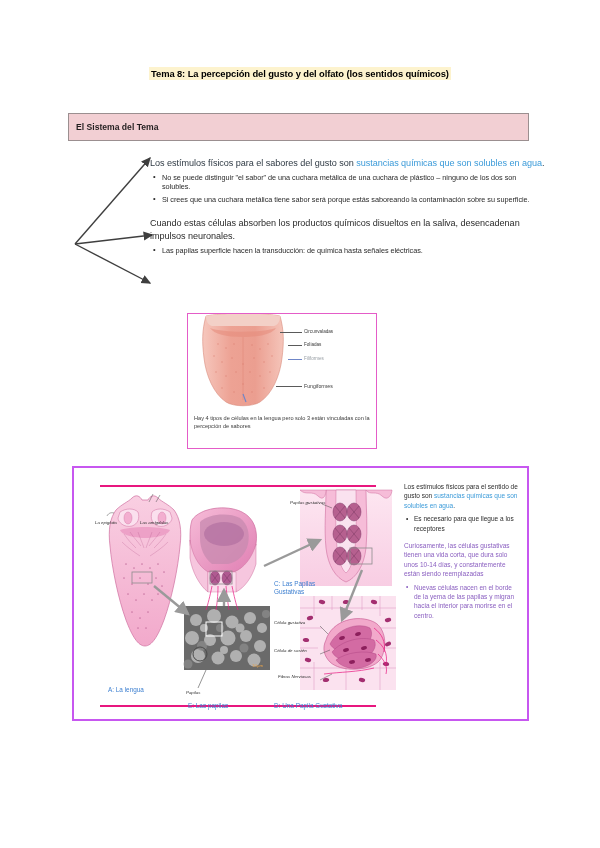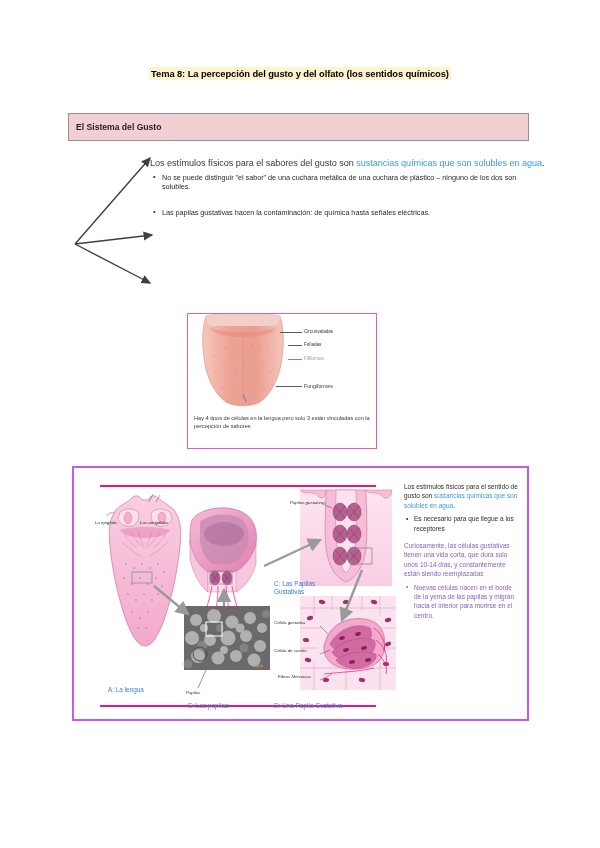--- a/index.html
+++ b/index.html
@@ -100,47 +100,49 @@
 </head>
 <body>
 
 <div class="page">
 
   <div class="doc-title">
     <span class="hl">Tema 8: La percepción del gusto y del olfato (los sentidos químicos)</span>
   </div>
 
   <div class="section-bar">
-    <span>El Sistema del Gusto</span>
+    <span>El Sistema del Tema</span>
   </div>
 
   <div class="arrows">
     <svg width="110" height="150" viewBox="0 0 110 150">
       <defs>
         <marker id="ah" markerWidth="7" markerHeight="7" refX="6" refY="3.2" orient="auto">
           <path d="M0,0 L7,3.2 L0,6.4 z" fill="#3f3f3f"></path>
         </marker>
       </defs>
       <line x1="15" y1="99" x2="90" y2="13" stroke="#3f3f3f" stroke-width="1.4" marker-end="url(#ah)"></line>
       <line x1="15" y1="99" x2="92" y2="90" stroke="#3f3f3f" stroke-width="1.4" marker-end="url(#ah)"></line>
       <line x1="15" y1="99" x2="90" y2="138" stroke="#3f3f3f" stroke-width="1.4" marker-end="url(#ah)"></line>
     </svg>
   </div>
 
   <div class="txtcol">
 
     <div class="lvl1"><span>Los estímulos físicos para el sabores del gusto son </span><span class="blue">sustancias químicas que son solubles en agua</span><span>.</span></div>
     <ul class="sublist">
       <li>No se puede distinguir "el sabor" de una cuchara metálica de una cuchara de plástico – ninguno de los dos son solubles.</li>
+      <li>Si crees que una cuchara metálica tiene sabor será porque estás saboreando la contaminación sobre su superficie.</li>
     </ul>
 
     <div class="gap"></div>
 
+    <div class="lvl1 dark">Cuando estas células absorben los productos químicos disueltos en la saliva, desencadenan impulsos neuronales.</div>
     <ul class="sublist">
-      <li>Las papilas gustativas hacen la contaminación: de química hasta señales eléctricas.</li>
+      <li>Las papilas superficie hacen la transducción: de química hasta señales eléctricas.</li>
     </ul>
   </div>
 
   <div class="fig1">
     <div class="photo">
       <svg width="187" height="96" viewBox="0 0 187 96">
         <defs>
           <linearGradient id="tg" x1="0" y1="0" x2="1" y2="0">
             <stop offset="0" stop-color="#f6c7bd"></stop>
             <stop offset="0.35" stop-color="#eda294"></stop>

